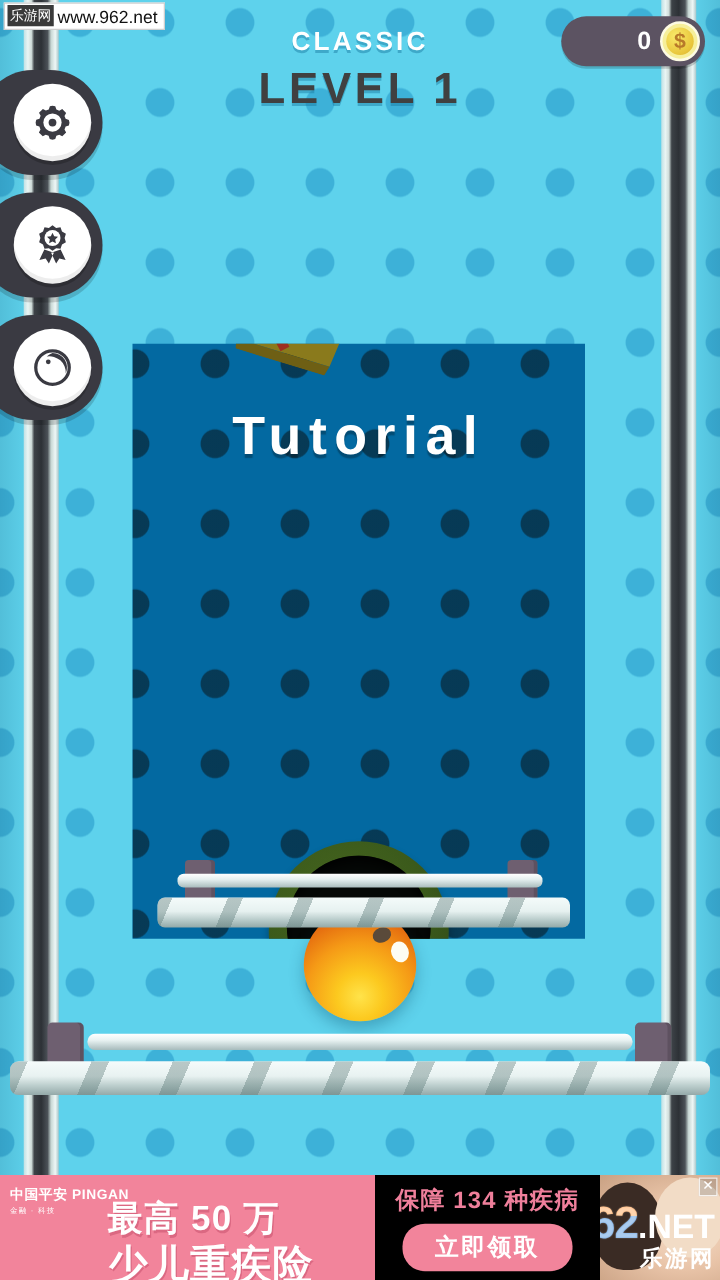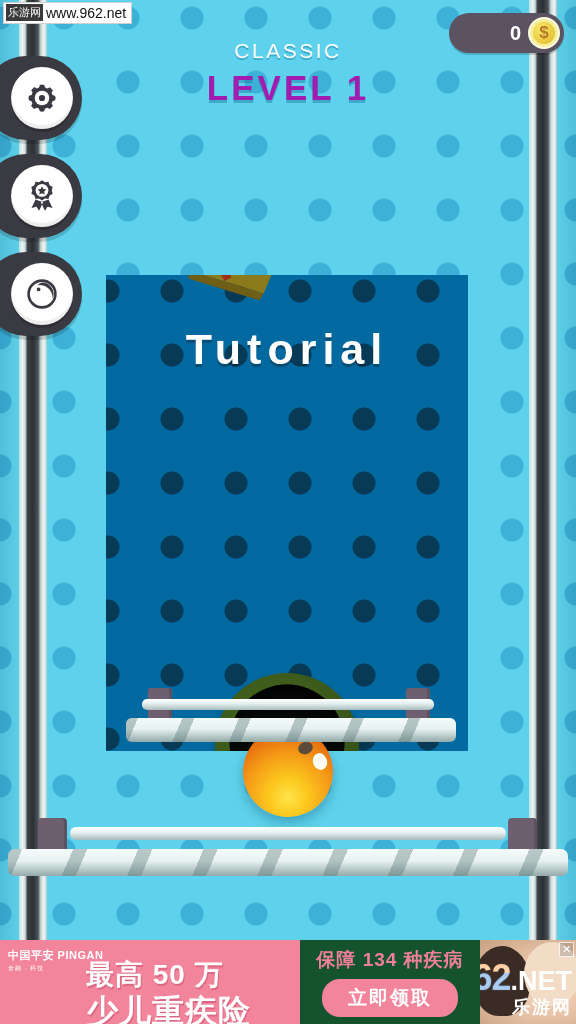--- a/index.html
+++ b/index.html
@@ -41,27 +41,26 @@
       #3d4247 30%, #2d3136 50%, #4b5157 68%,
       #c7d7d4 78%, #eef7f6 90%, #a9c6c9 100%);
   }
 
   
   .hud-title {
     position:absolute; left:0; top:22px; width:576px; text-align:center;
     pointer-events:none;
   }
   .hud-classic {
-    font-size:21px; font-weight:normal; color:#ffffff; letter-spacing:2.5px;
+    font-size:21px; font-weight:bold; color:#ffffff; letter-spacing:2.5px;
     text-shadow:0 2px 0 rgba(25,120,160,.45);
-    margin-top:17px;
   }
   .hud-level {
     margin-top:5px;
-    font-size:35px; font-weight:bold; color:#a21caf; letter-spacing:3px;
+    font-size:35px; font-weight:bold; color:#404040; letter-spacing:3px;
     text-shadow:0 3px 0 rgba(25,120,160,.45);
   }
 
   .coin-pill {
     position:absolute; right:12px; top:13px;
     width:115px; height:40px; border-radius:20px;
     background:#5c5362;
     display:flex; align-items:center; justify-content:flex-end;
     padding-right:4px; gap:7px;
     box-shadow:0 2px 0 rgba(0,0,0,.18);
@@ -226,21 +225,21 @@
     text-shadow:1px 2px 0 rgba(190,70,100,.45);
     white-space:nowrap;
   }
   .ad-head2 {
     position:absolute; left:86px; top:50px; color:#ffffff;
     font-size:32px; font-weight:bold; letter-spacing:1px;
     text-shadow:1px 2px 0 rgba(190,70,100,.45);
     white-space:nowrap;
   }
   .ad-mid {
-    position:relative; width:180px; height:100%; background:#14532d;
+    position:relative; width:180px; height:100%; background:#000000;
     display:flex; flex-direction:column; align-items:center; justify-content:center; gap:6px;
   }
   .ad-sub { color:#ef7f9b; font-size:19px; font-weight:bold; letter-spacing:1px; white-space:nowrap; }
   .ad-cta {
     background:#f2849b; color:#ffffff; border-radius:18px;
     padding:6px 26px; font-size:19px; font-weight:bold; letter-spacing:2px;
     white-space:nowrap;
   }
   .ad-right { position:relative; flex:1; background:#d8d2cc; overflow:hidden; }
   .ad-photo {

